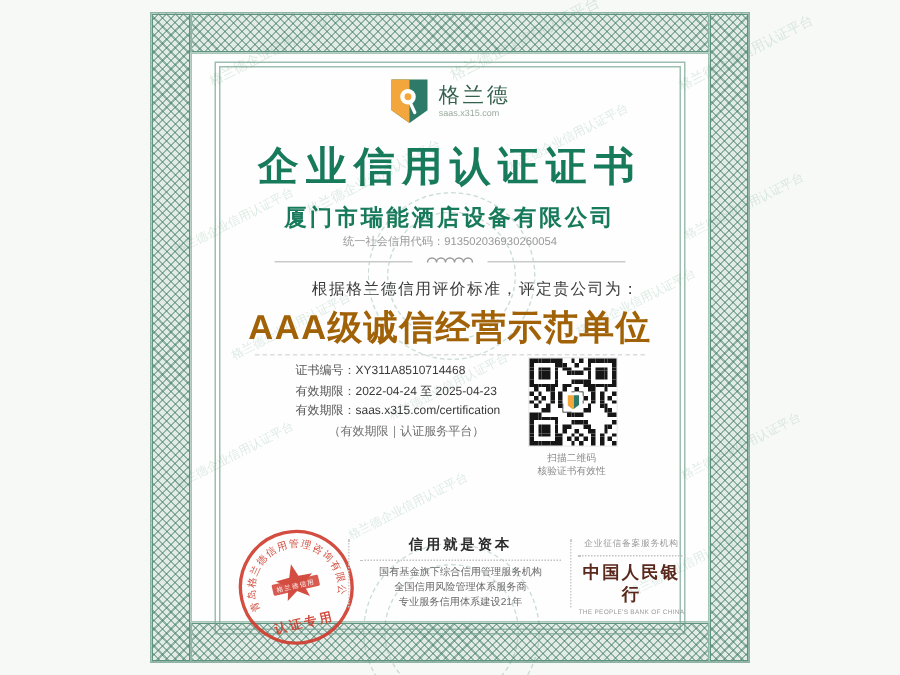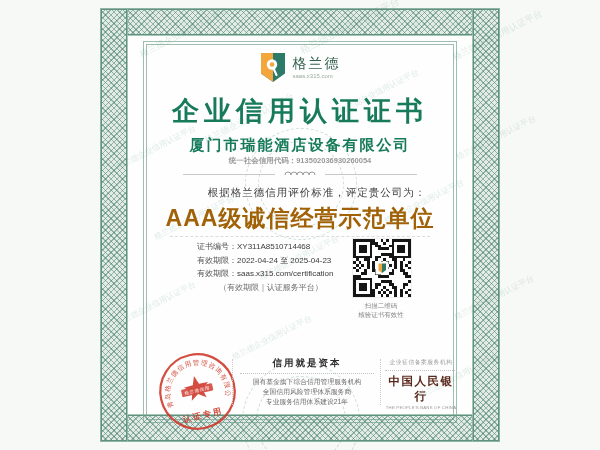--- a/index.html
+++ b/index.html
@@ -23,21 +23,21 @@
   .rosette{position:absolute;border:1px dashed rgba(80,140,115,.28);border-radius:50%;pointer-events:none;}
 
   
   .logo-row{position:absolute;left:0;right:0;top:52px;display:flex;justify-content:center;align-items:center;gap:7px;}
   .brand-col{display:flex;flex-direction:column;line-height:1.1;}
   .brand-name{font-size:14px;font-weight:normal;color:#35604f;letter-spacing:2px;}
   .brand-domain{font-size:6px;color:#9aab9f;margin-top:2px;}
 
   .cert-title{position:absolute;left:0;right:0;top:93px;text-align:center;font-size:27px;font-weight:bold;color:#177a5a;letter-spacing:5px;}
   .company-name{position:absolute;left:0;right:0;top:136px;text-align:center;font-size:15px;font-weight:bold;color:#177a5a;letter-spacing:2px;}
-  .credit-code{position:absolute;left:0;right:0;top:156px;text-align:center;font-size:7.5px;color:#999;font-weight:bold;}
+  .credit-code{position:absolute;left:0;right:0;top:156px;text-align:center;font-size:7.5px;color:#999;}
 
   .ornament{position:absolute;left:0;right:0;top:169px;display:flex;justify-content:center;align-items:center;gap:8px;}
   .ornament .rule{width:92px;height:0;border-top:1px solid #c9c9c9;}
 
   .statement{position:absolute;left:0;right:0;top:186px;text-align:center;font-size:10.5px;color:#3c3c3c;letter-spacing:1px;margin-left:34px;}
   .award{position:absolute;left:0;right:0;top:203px;text-align:center;font-size:23px;font-weight:bold;color:#a16207;letter-spacing:1px;}
   .dash-divider{position:absolute;left:170px;right:170px;top:236px;border-top:1px dashed #dcdcdc;}
 
   
   .details{position:absolute;left:197px;top:240px;font-size:8px;color:#3a3a3a;line-height:13.5px;}

